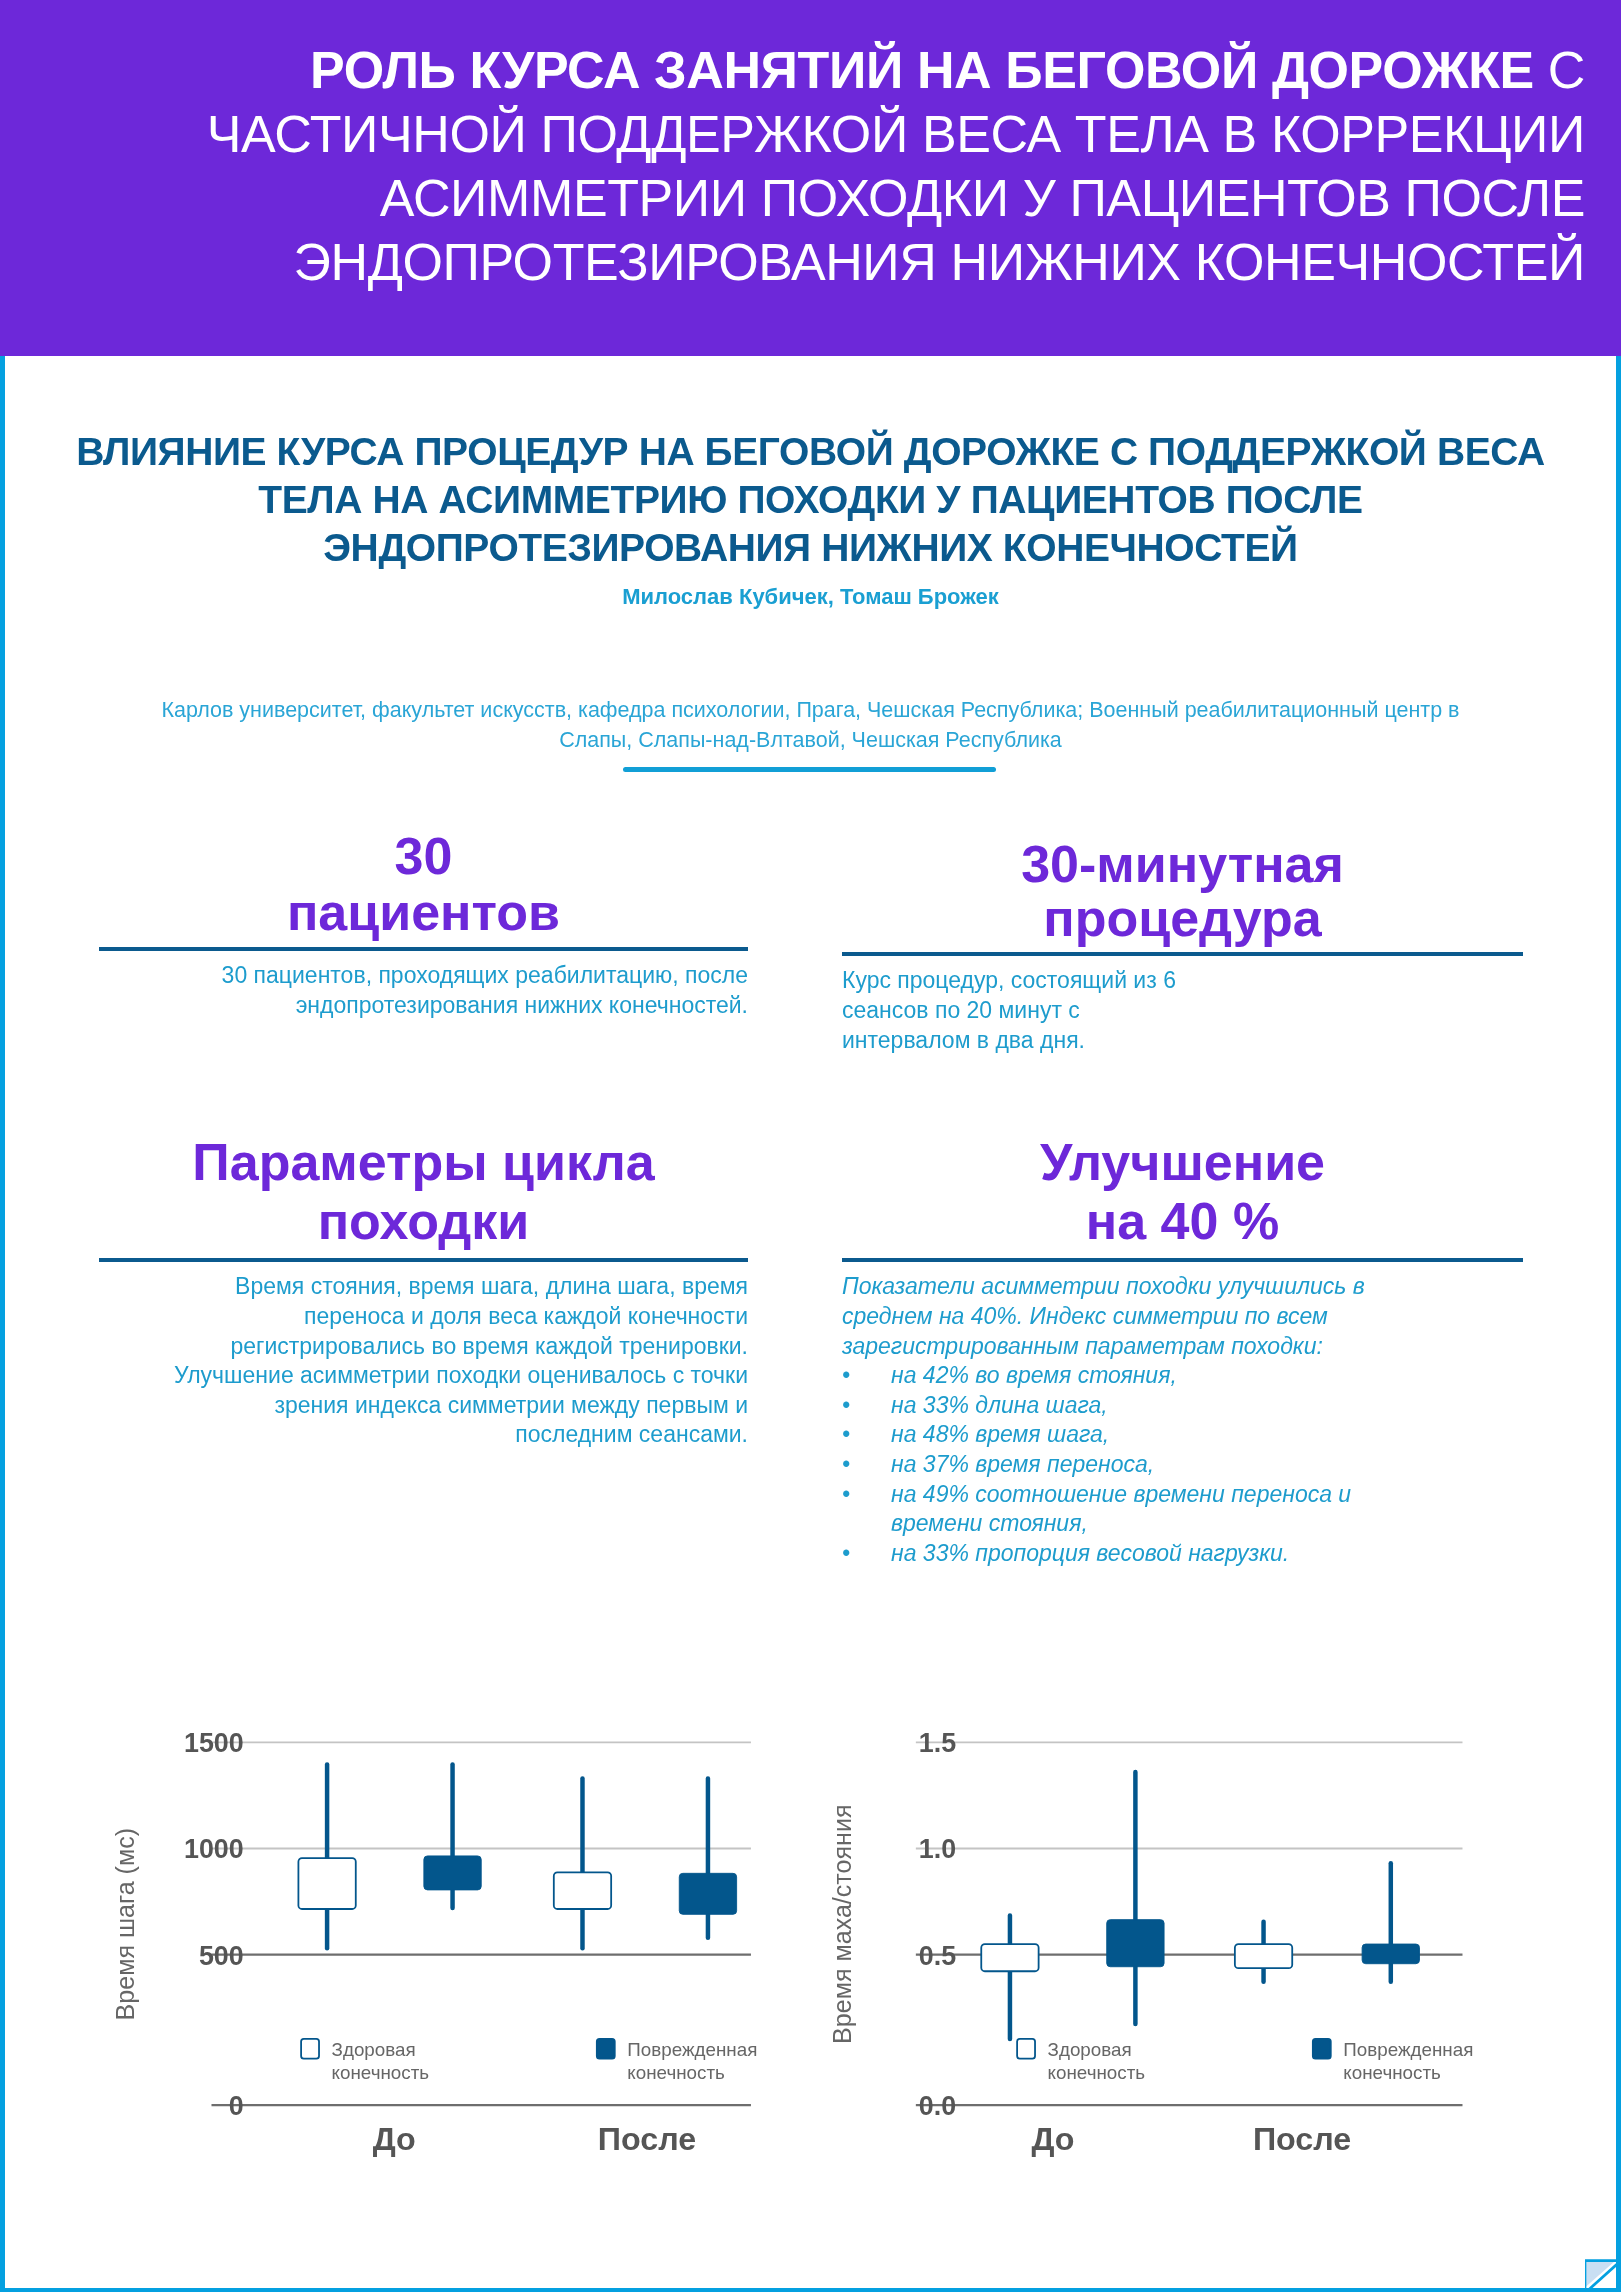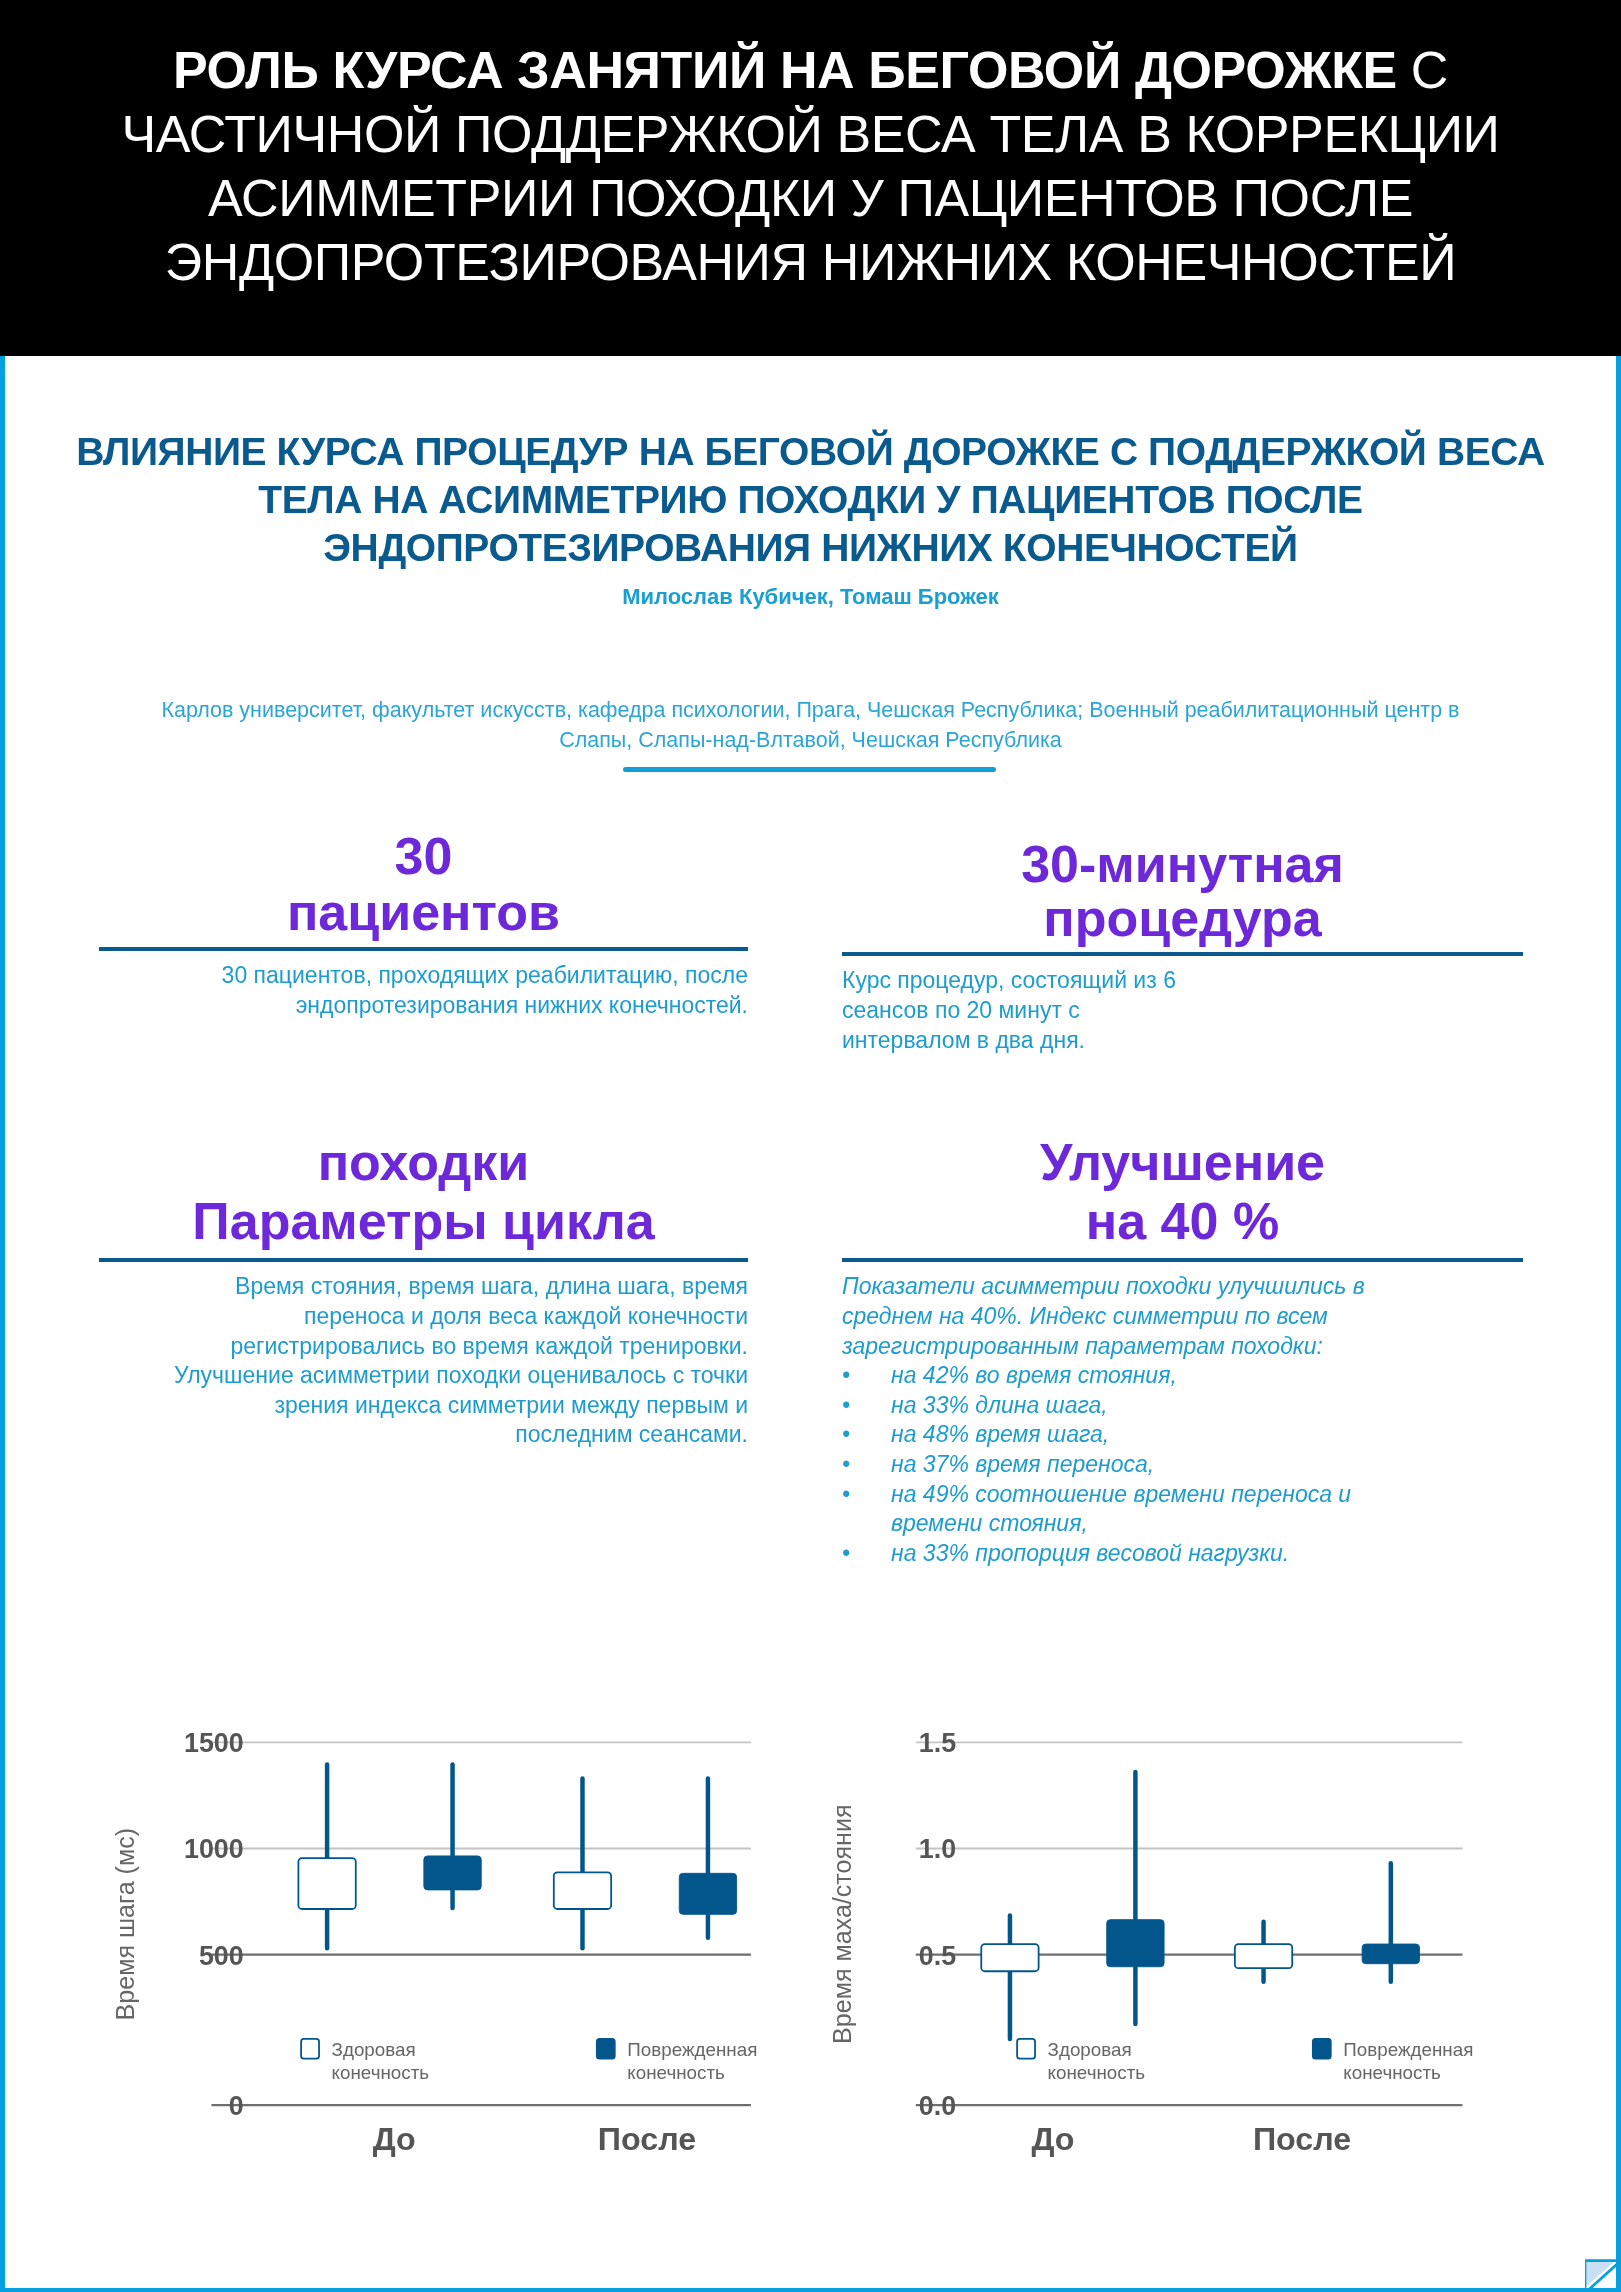--- a/index.html
+++ b/index.html
@@ -8,21 +8,21 @@
       background: #ffffff;
       font-family: "Liberation Sans", "DejaVu Sans", sans-serif;
     }
     .frame {
       position: absolute; left: 0; top: 0; width: 1621px; height: 2293px;
       box-sizing: border-box;
       border-left: 5.4px solid #04a0e0; border-right: 5.4px solid #04a0e0; border-bottom: 5.4px solid #04a0e0;
     }
     .top-banner {
       position: absolute; left: 0; top: 0; width: 1621px; height: 356px;
-      background: #000000; color: #ffffff; text-align: center;
+      background: #6d28d9; color: #ffffff; text-align: right;
     }
     .top-banner .title {
       position: absolute; left: 36px; right: 36px; top: 38px;
       font-size: 52px; line-height: 64px; letter-spacing: -0.4px;
       font-weight: normal; text-transform: uppercase;
     }
     .top-banner .title b { font-weight: bold; }
     .subtitle {
       position: absolute; left: 54px; right: 54px; top: 387px;
       color: #0b5a8e; font-weight: bold; text-align: center;
@@ -82,22 +82,22 @@
   <div class="head" style="line-height:54px;">
     <div>30-минутная</div>
     <div>процедура</div>
   </div>
   <div class="rule"></div>
   <div class="body" style="padding-right:340px;">Курс процедур, состоящий из 6 сеансов по 20 минут с интервалом в два дня.</div>
 </div>
 
 <div class="block left" style="left:99px; top:1133px; width:649px;">
   <div class="head" style="line-height:59px;">
+    <div>Параметры цикла</div>
     <div>походки</div>
-    <div>Параметры цикла</div>
   </div>
   <div class="rule"></div>
   <div class="body" style="padding-left:54px;">Время стояния, время шага, длина шага, время переноса и доля веса каждой конечности регистрировались во время каждой тренировки. Улучшение асимметрии походки оценивалось с точки зрения индекса симметрии между первым и последним сеансами.</div>
 </div>
 
 <div class="block right" style="left:842px; top:1133px; width:681px;">
   <div class="head" style="line-height:59px;">
     <div>Улучшение</div>
     <div>на 40 %</div>
   </div>

